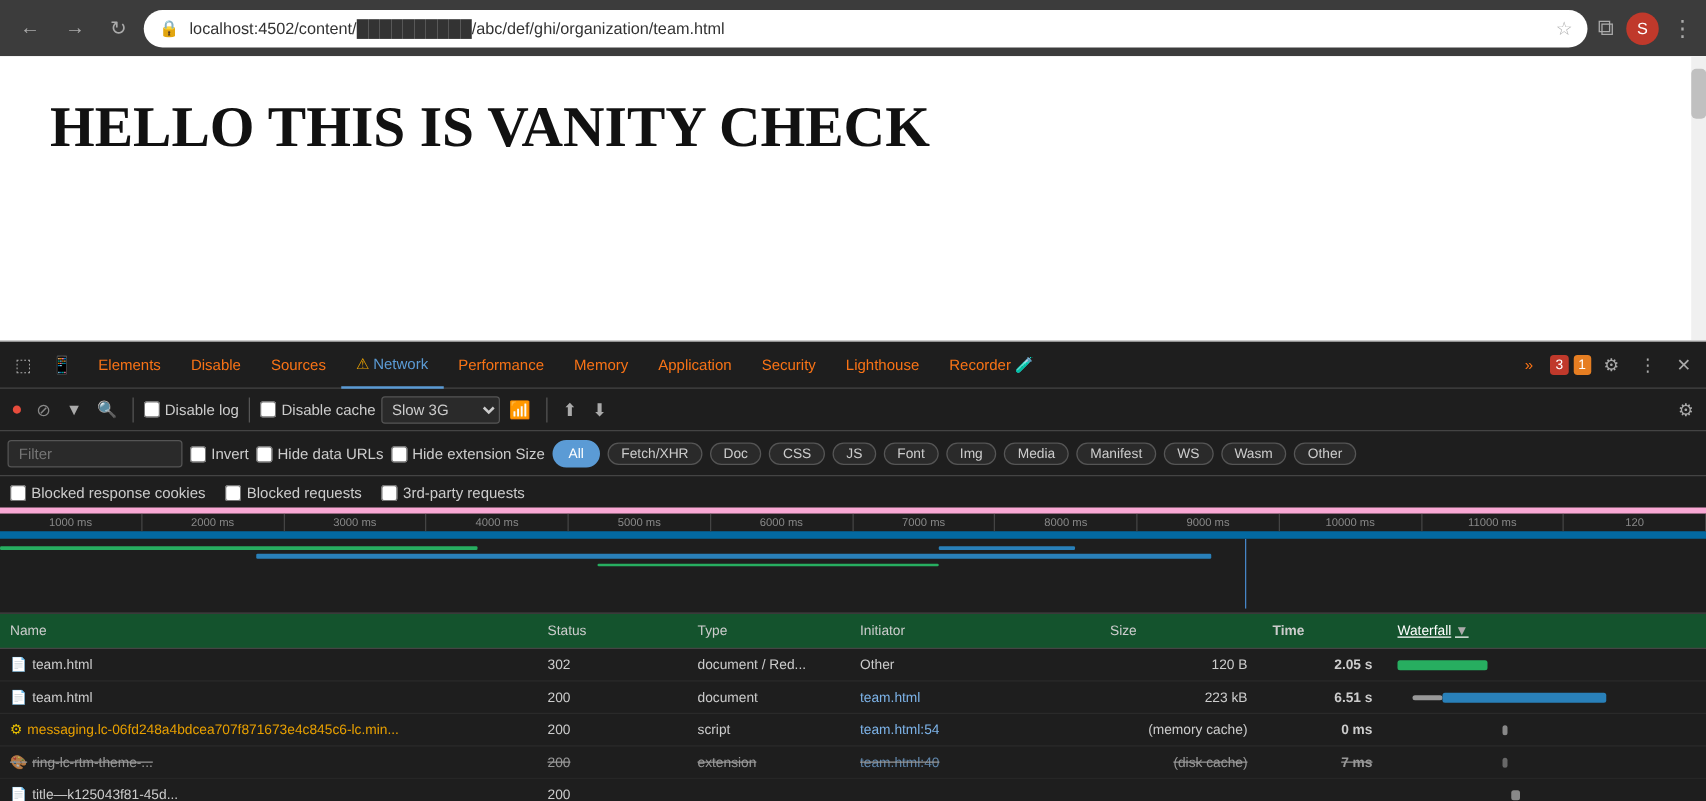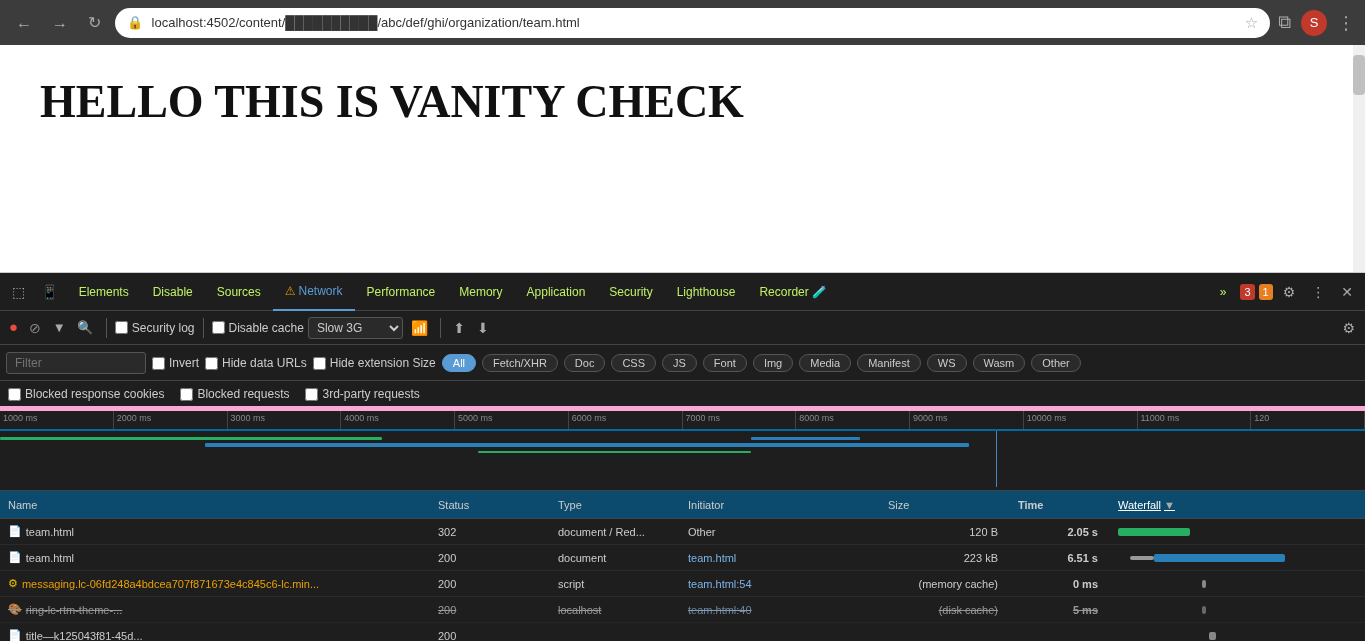--- a/index.html
+++ b/index.html
@@ -94,21 +94,21 @@
       border: none;
       color: #aaa;
       font-size: 14px;
       padding: 6px 8px;
       cursor: pointer;
       display: flex; align-items: center;
     }
     .devtools-tab {
       background: none;
       border: none;
-      color: #bef264;
+      color: #f97316;
       font-size: 12px;
       padding: 8px 12px;
       cursor: pointer;
       white-space: nowrap;
       height: 38px;
       display: flex; align-items: center;
     }
     .devtools-tab.active {
       color: #5b9bd5;
       border-bottom: 2px solid #5b9bd5;
@@ -162,21 +162,21 @@
     }
     .filter-input {
       background: #2a2a2a; color: #ccc; border: 1px solid #555; border-radius: 3px;
       font-size: 12px; padding: 3px 8px; width: 140px; outline: none;
     }
     .filter-checkbox-label {
       display: flex; align-items: flex-end; gap: 4px;
       color: #ccc; font-size: 12px; cursor: pointer; white-space: nowrap;
     }
     .filter-chip {
-      background: #2e4a7a; color: #7db3e8; border: 1px solid #1d4ed8;
+      background: #2e4a7a; color: #7db3e8; border: 3px solid #1d4ed8;
       border-radius: 12px; font-size: 11px; padding: 2px 10px; cursor: pointer;
       white-space: nowrap;
     }
     .filter-chip.active { background: #5b9bd5; color: #fff; border-color: #5b9bd5; }
     .filter-chip-plain {
       background: #2a2a2a; color: #ccc; border: 1px solid #555;
       border-radius: 12px; font-size: 11px; padding: 2px 10px; cursor: pointer;
       white-space: nowrap;
     }
 
@@ -195,22 +195,23 @@
       height: 80px;
       background: #1e1e1e;
       border-bottom: 1px solid #444;
       position: relative;
       overflow: hidden;
       flex-shrink: 0;
     }
     .timeline-ruler {
       display: flex;
       height: 20px;
-      border-bottom: 2px solid #0369a1;
+      border-bottom: 6px solid #0369a1;
       position: relative;
+      text-align: center;
     }
     .timeline-tick {
       flex: 1;
       border-right: 1px solid #444;
       font-size: 9px;
       color: #888;
       padding: 2px 3px;
       white-space: nowrap;
     }
     .timeline-bars-area {
@@ -234,21 +235,21 @@
     }
 
     
     .net-table {
       flex: 1;
       overflow-y: auto;
       overflow-x: hidden;
     }
     .net-table-header {
       display: flex;
-      background: #0c4a6e;
+      background: #14532d;
       border-bottom: 1px solid #444;
       font-size: 11px;
       color: #ccc;
       height: 28px;
       align-items: center;
       position: sticky;
       top: 0;
       z-index: 10;
     }
     .net-col {
@@ -345,21 +346,21 @@
   </div>
 
   <div class="network-toolbar">
     <button class="record-btn">⏺</button>
     <button class="stop-btn">⊘</button>
     <button class="filter-icon">▼</button>
     <button class="search-icon">🔍</button>
     <div class="toolbar-sep"></div>
     <label class="checkbox-label">
       <input type="checkbox" style="">
-      <span>Security log</span>
+      <span>Disable log</span>
     </label>
     <div class="toolbar-sep"></div>
     <label class="checkbox-label">
       <input type="checkbox" style="">
       <span>Disable cache</span>
     </label>
     <select class="throttle-select">
       <option>Slow 3G</option>
       <option>No throttling</option>
       <option>Fast 3G</option>
@@ -520,26 +521,26 @@
         </div>
       </div>
     </div>
 
     <div class="net-row" style="text-decoration: line-through; opacity:0.7;">
       <div class="net-col col-name">
         <span class="file-icon file-icon-css">🎨</span>
         <span>ring-lc-rtm-theme-...</span>
       </div>
       <div class="net-col col-status">200</div>
-      <div class="net-col col-type">localhost</div>
+      <div class="net-col col-type">extension</div>
       <div class="net-col col-initiator">
         <a class="link-text" href="#">team.html:40</a>
       </div>
       <div class="net-col col-size">(disk cache)</div>
-      <div class="net-col col-time">5 ms</div>
+      <div class="net-col col-time">7 ms</div>
       <div class="net-col col-waterfall">
         <div class="waterfall-bar-container">
           <div class="wf-bar" style="left:35%; width:2%; background:#888;"></div>
         </div>
       </div>
     </div>
 
     <div class="net-row">
       <div class="net-col col-name">
         <span class="file-icon">📄</span>

